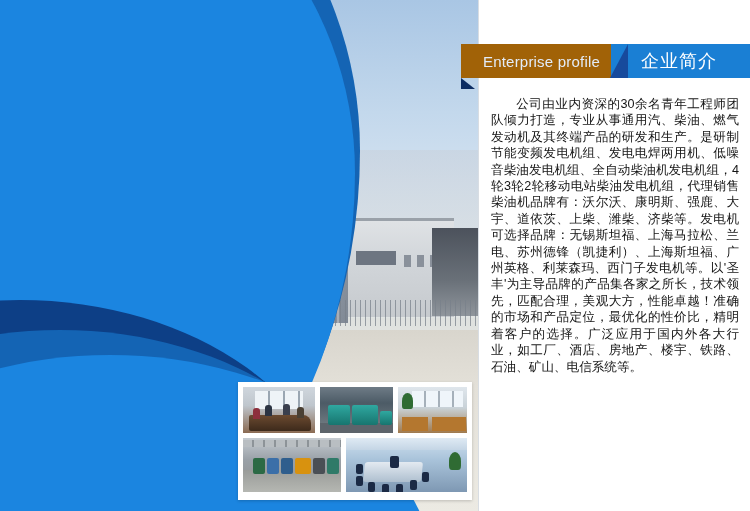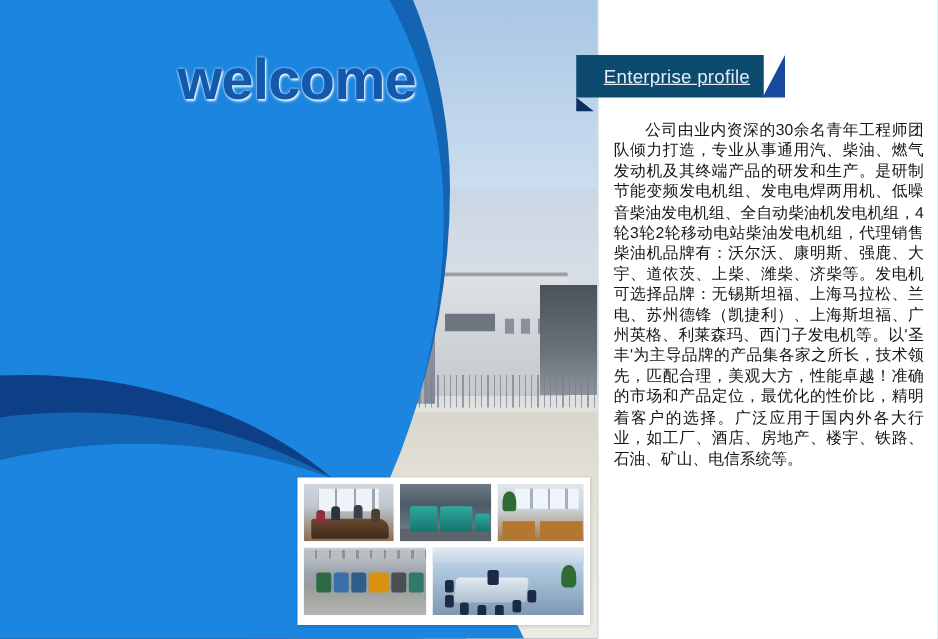--- a/index.html
+++ b/index.html
@@ -315,30 +315,29 @@
     position: absolute;
     left: -18px; top: 44px;
     width: 290px;
     height: 34px;
     display: flex;
     align-items: stretch;
     z-index: 45;
   }
   #ribbon-en {
     flex: 0 0 150px;
-    background: #0c4a6e;
+    background: #a16207;
     color: #e3ecf8;
     font-size: 15px;
     display: flex;
     align-items: center;
     padding-left: 22px;
     box-sizing: border-box;
     position: relative;
     letter-spacing: .2px;
-    text-decoration: underline;
   }
   #ribbon-en::after {
     content: "";
     position: absolute;
     right: -17px; top: 0;
     width: 0; height: 0;
     border-style: solid;
     border-width: 0 0 34px 18px;
     border-color: transparent transparent #174a9c transparent;
   }
@@ -454,21 +453,20 @@
     </div>
 
     <div class="swoosh swoosh-navy2"></div>
     <div class="swoosh swoosh-mid"></div>
     <div class="swoosh swoosh-bright"></div>
 
     <div class="swoosh bottom-navy"></div>
     <div class="swoosh bottom-mid"></div>
     <div class="swoosh bottom-bright"></div>
 
-    <div id="welcome">welcome</div>
 
     <div id="collage">
       <div class="collage-row top">
         <div class="cell c1">
           <div class="win"></div>
           <div class="tbl"></div>
           <div class="p" style="left:10px;bottom:14px;background:#8d2f3c;"></div>
           <div class="p" style="left:22px;bottom:17px;background:#2b3342;"></div>
           <div class="p" style="left:40px;bottom:18px;background:#3a3f4d;"></div>
           <div class="p" style="left:54px;bottom:15px;background:#4a4034;"></div>
@@ -511,20 +509,21 @@
           <div class="ch" style="left:44px;top:18px;width:9px;height:12px;"></div>
         </div>
       </div>
     </div>
   </div>
 
   <div id="right-panel">
 
     <div id="ribbon">
       <div id="ribbon-en">Enterprise profile</div>
+      <div id="ribbon-cn">企业简介</div>
       <div id="ribbon-fold"></div>
     </div>
 
     <div id="body-text">
       <p>公司由业内资深的30余名青年工程师团队倾力打造，专业从事通用汽、柴油、燃气发动机及其终端产品的研发和生产。是研制节能变频发电机组、发电电焊两用机、低噪音柴油发电机组、全自动柴油机发电机组，4轮3轮2轮移动电站柴油发电机组，代理销售柴油机品牌有：沃尔沃、康明斯、强鹿、大宇、道依茨、上柴、潍柴、济柴等。发电机可选择品牌：无锡斯坦福、上海马拉松、兰电、苏州德锋（凯捷利）、上海斯坦福、广州英格、利莱森玛、西门子发电机等。以'圣丰'为主导品牌的产品集各家之所长，技术领先，匹配合理，美观大方，性能卓越！准确的市场和产品定位，最优化的性价比，精明着客户的选择。广泛应用于国内外各大行业，如工厂、酒店、房地产、楼宇、铁路、石油、矿山、电信系统等。</p>
     </div>
   </div>
 
 </div>
 

